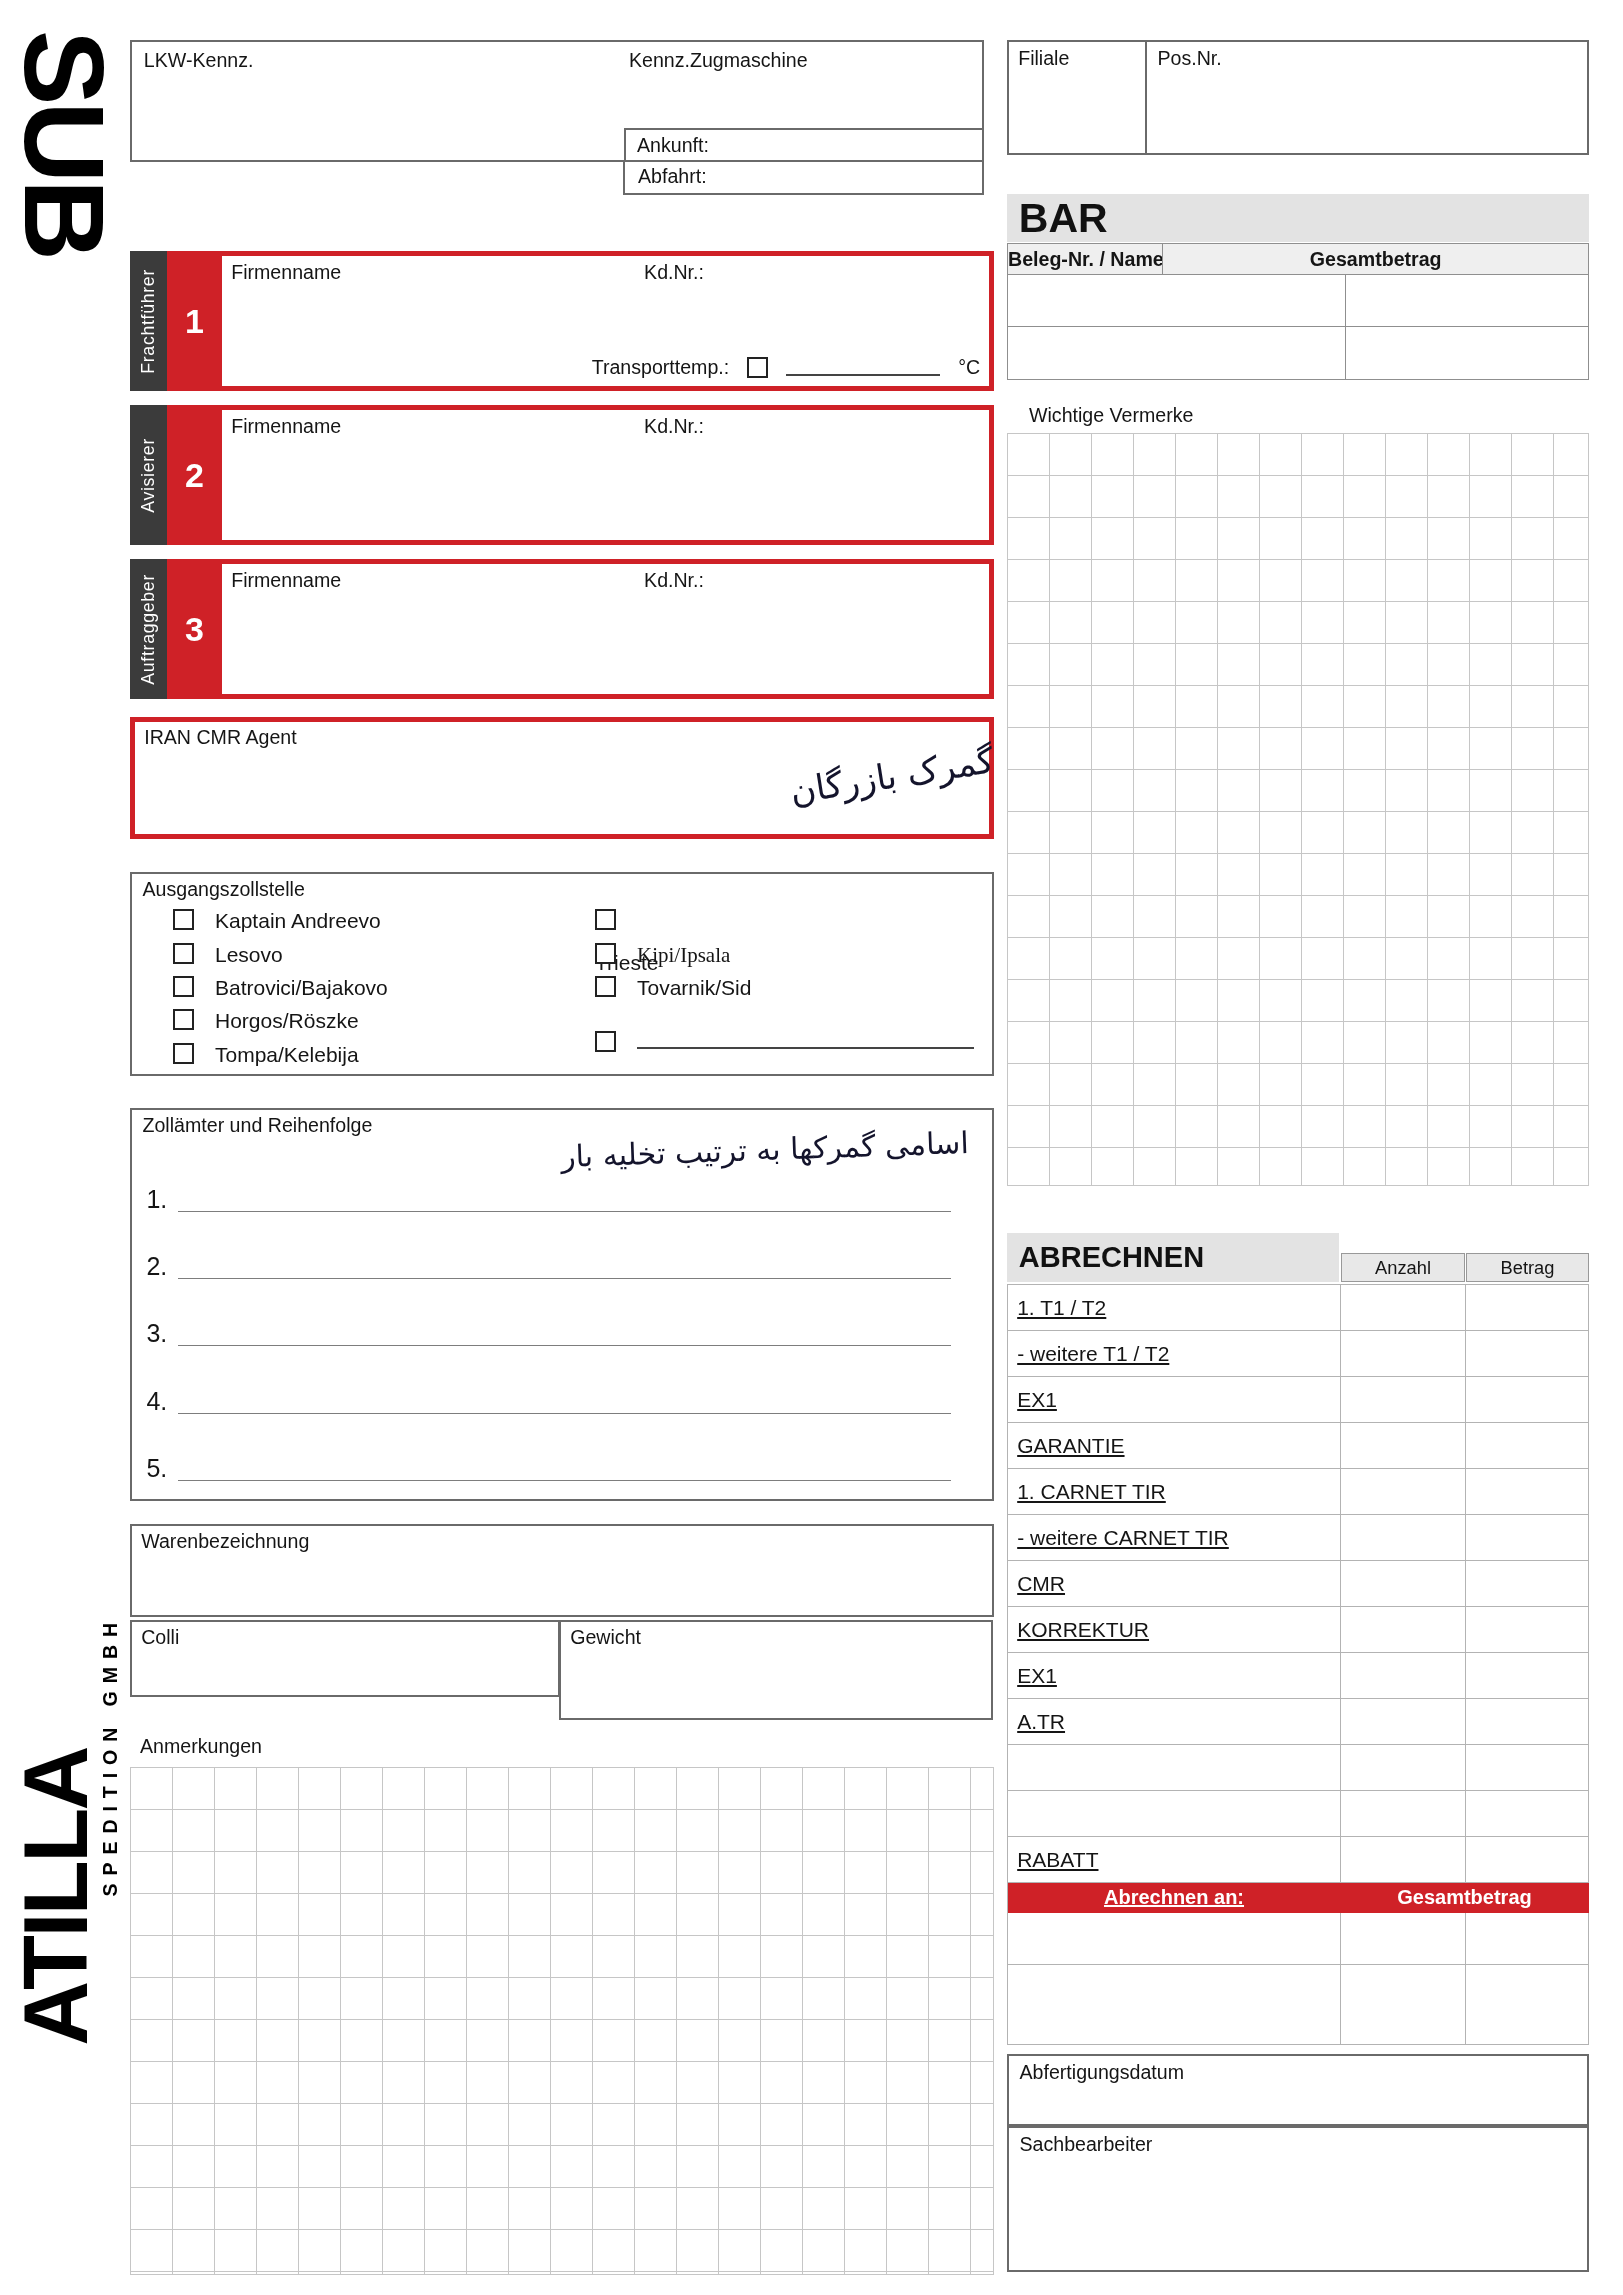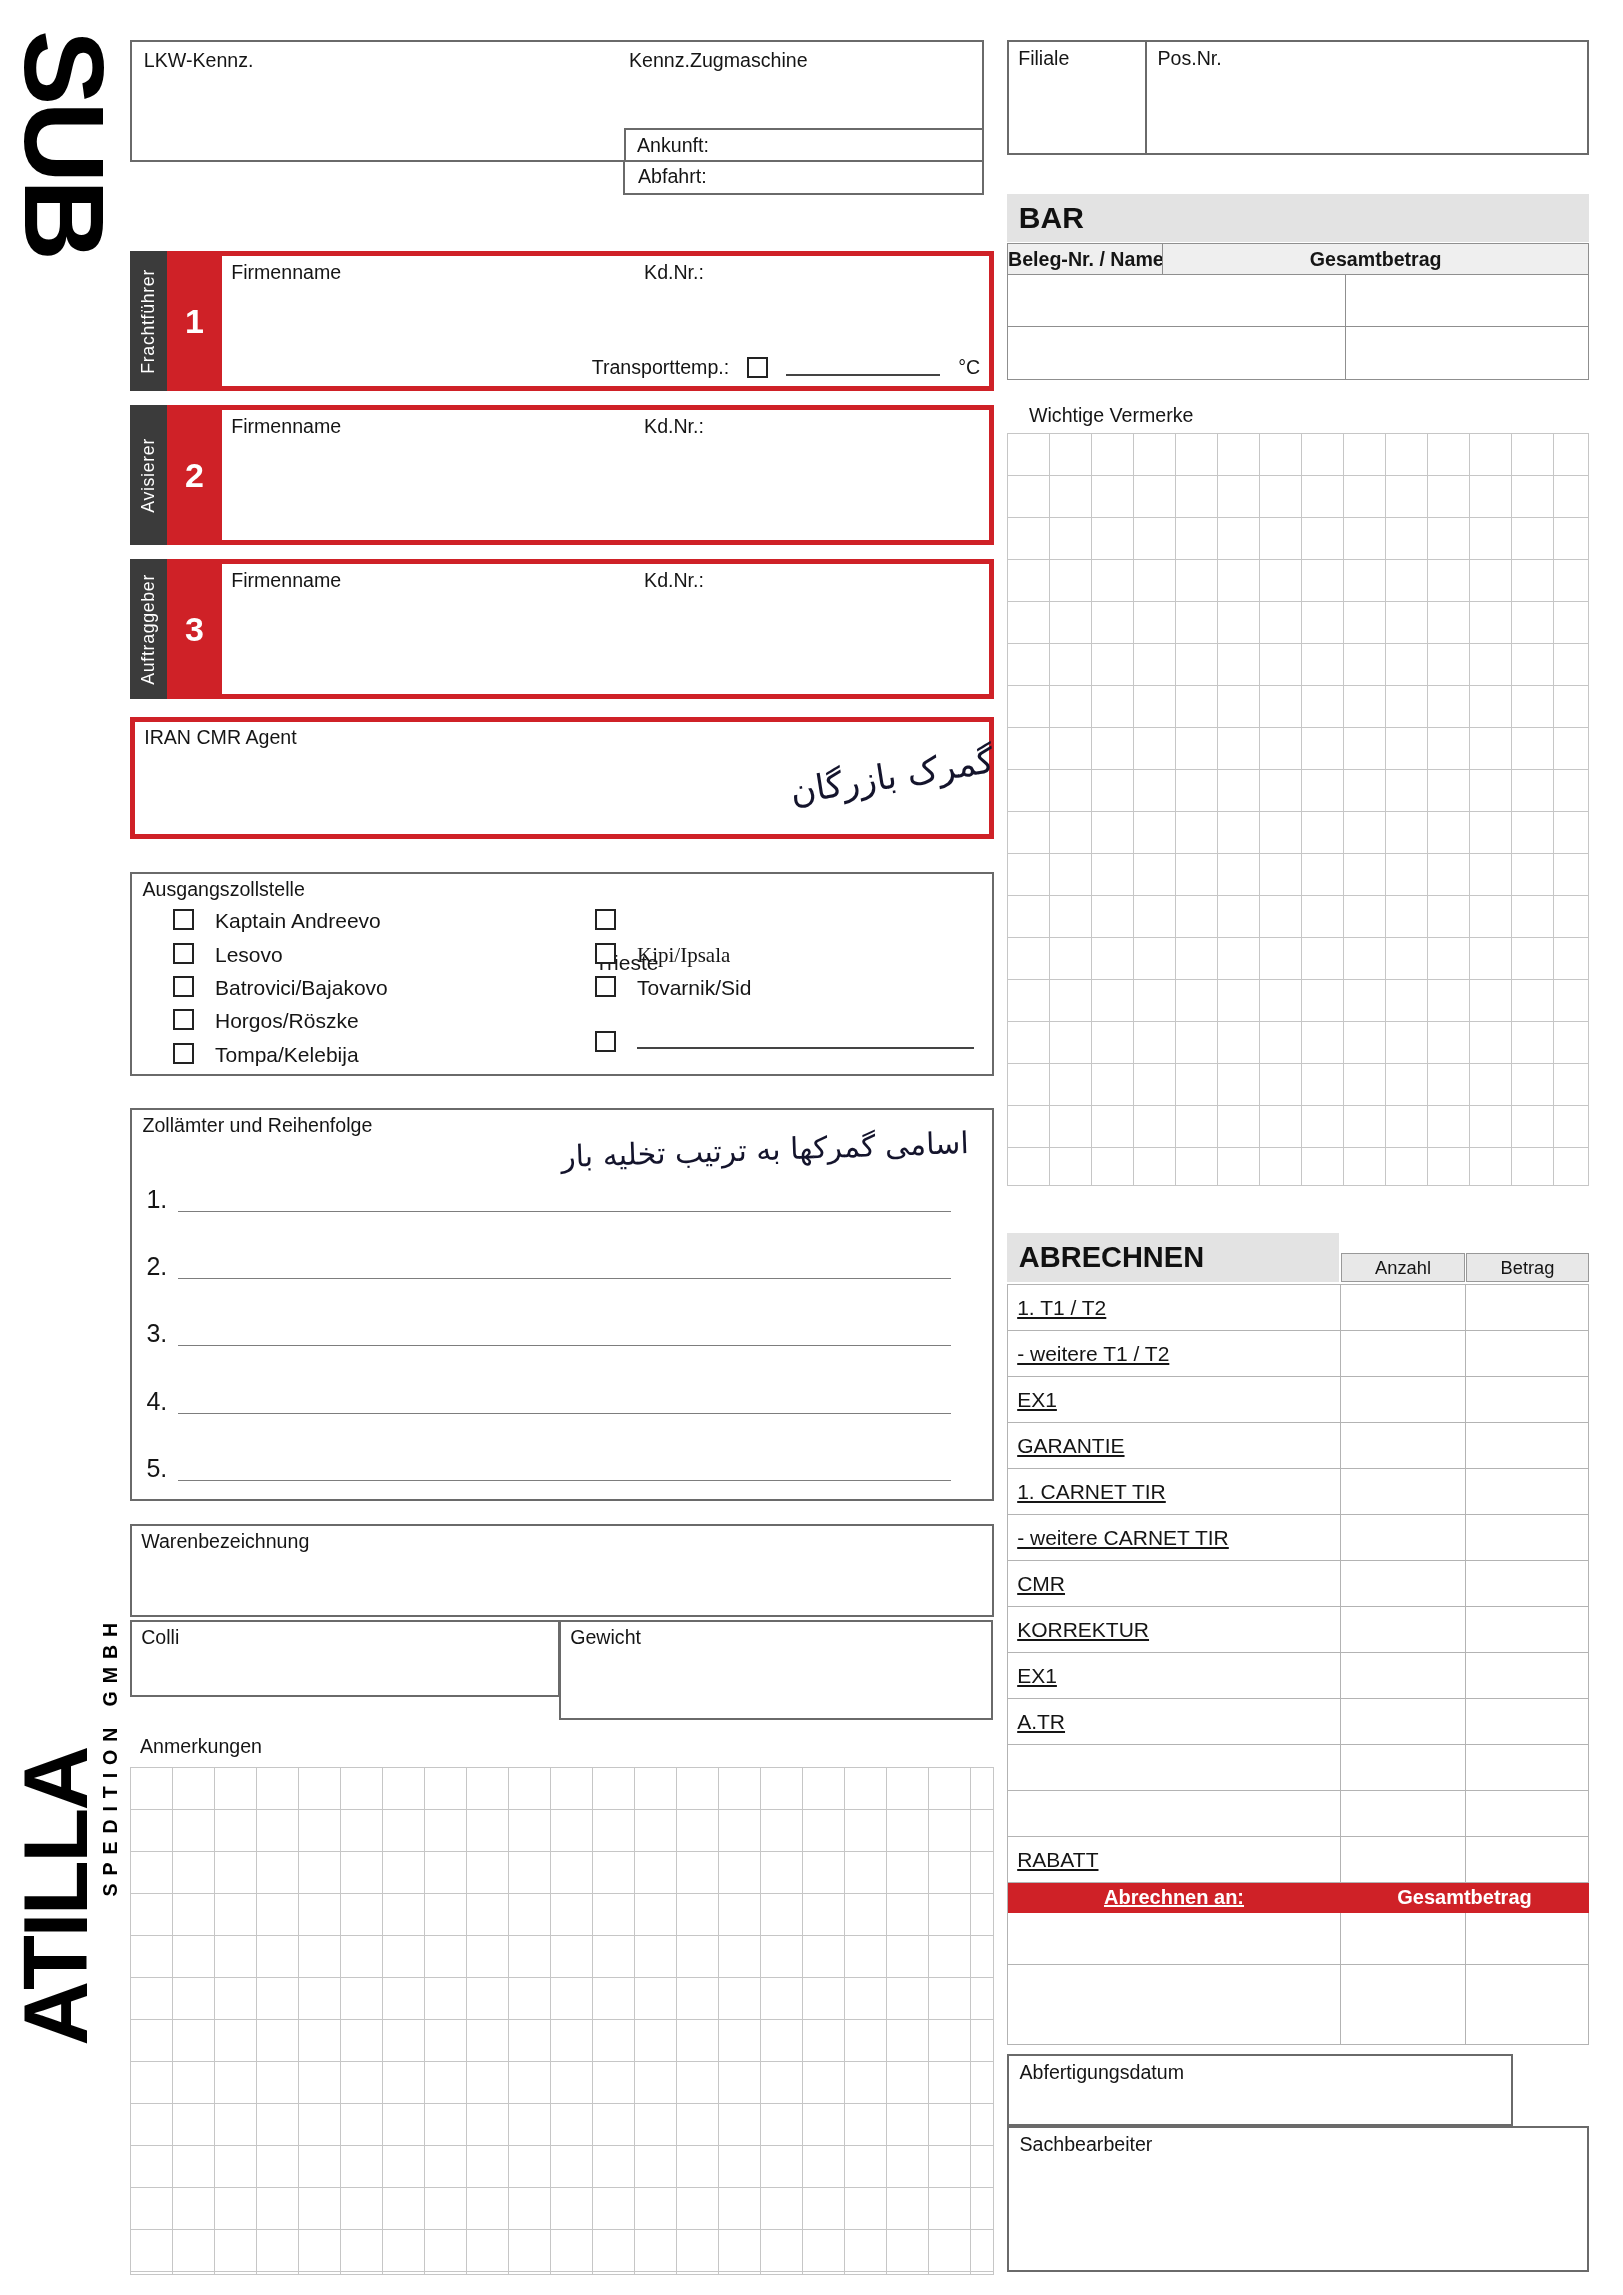--- a/index.html
+++ b/index.html
@@ -30,21 +30,21 @@
     font-size:90px; font-weight:bold; letter-spacing:-2.6px; line-height:0.8; color:#000;
   }
   .logo-sped {
     position:absolute; left:99px; top:1615px;
     writing-mode:vertical-rl; transform:rotate(180deg);
     font-size:19.6px; font-weight:bold; letter-spacing:7.9px; color:#000;
   }
 
   .graybar {
     position:absolute; background:#e3e3e3; display:flex; align-items:center;
-    padding-left:11.8px; font-weight:bold; font-size:30px; color:#111;
+    padding-left:11.8px; font-weight:bold; font-size:41px; color:#111;
   }
 
   
   .bar-table { position:absolute; border:1.3px solid #8f8f8f; background:#fff; }
   .bt-row { display:flex; }
   .bt-row > div { border-bottom:1.3px solid #8f8f8f; }
   .bt-row:last-child > div { border-bottom:none; }
   .bt-c1 { width:338px; border-right:1.3px solid #8f8f8f; }
   .bt-c2 { flex:1; }
   .bt-head > div {
@@ -359,21 +359,21 @@
       <div class="ab-c1"></div>
       <div class="ab-c2"></div>
     </div>
     <div class="ab-row" style="height:80px;">
       <div class="ab-label"></div>
       <div class="ab-c1"></div>
       <div class="ab-c2"></div>
     </div>
   </div>
 
-  <div class="box" style="left:1007px;top:2054px;width:506px;height:72px;">
+  <div class="box" style="left:1007px;top:2054px;width:582px;height:72px;">
     <span class="lbl" style="left:10.5px;top:5.2px;">Abfertigungsdatum</span>
   </div>
   <div class="box" style="left:1007px;top:2126px;width:582px;height:146px;">
     <span class="lbl" style="left:10.5px;top:5.2px;">Sachbearbeiter</span>
   </div>
 
 </div>
 
 
 </body></html>

